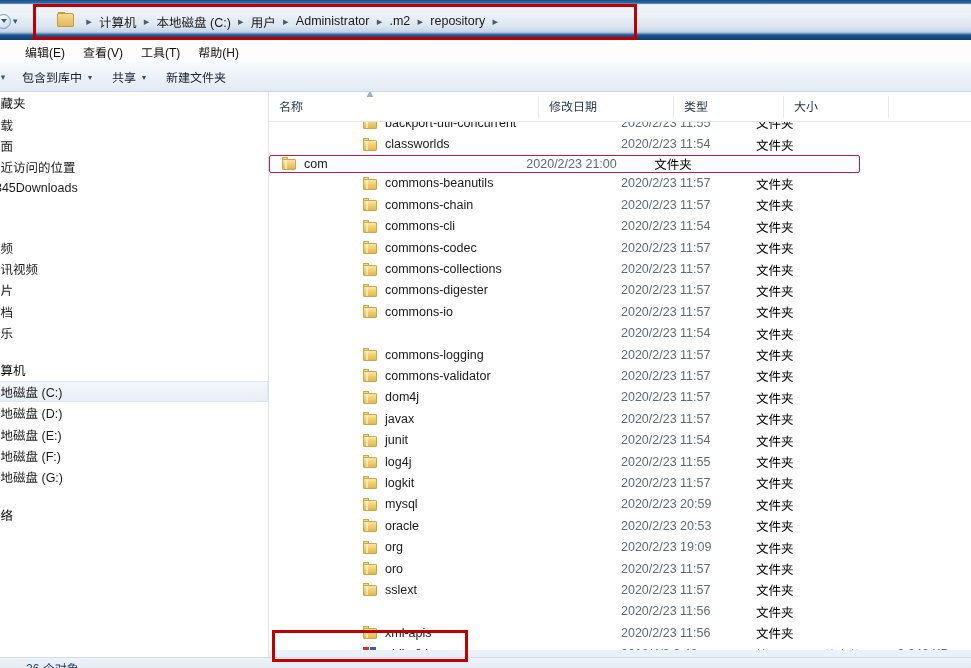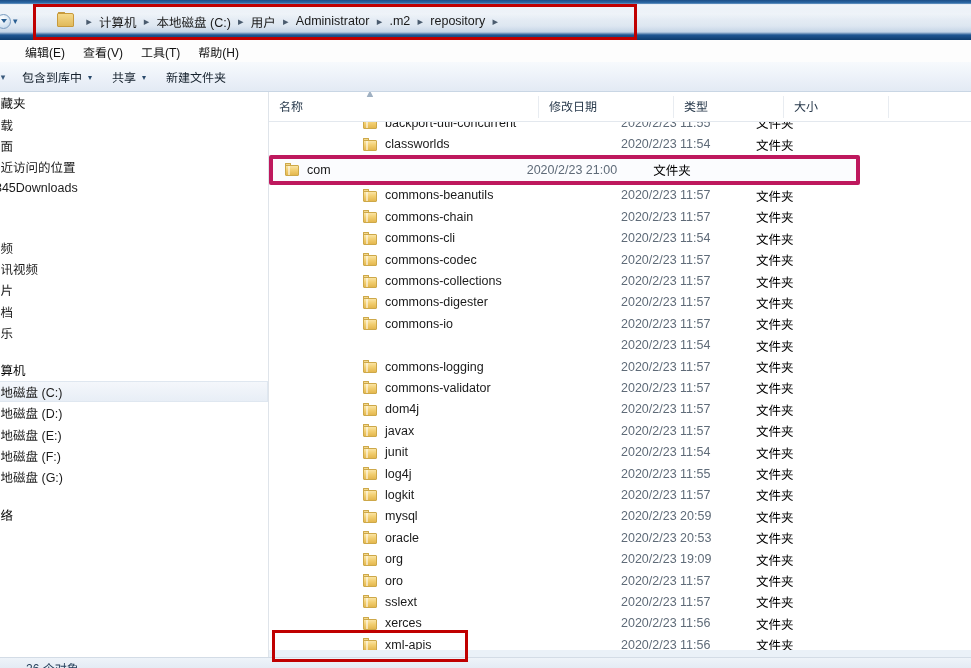--- a/index.html
+++ b/index.html
@@ -286,24 +286,24 @@
     display: flex;
     align-items: center;
     font-size: 12.5px;
     color: #1a1a1a;
     white-space: nowrap;
     cursor: default;
     position: relative;
     justify-content: flex-end;
   }
   .frow.selected {
-    border: 4px solid #be185d;
+    border: 1px solid #be185d;
     border-radius: 2px;
     background: #fbfcfe;
-    height: 30px;
+    height: 18px;
     margin-right: 111px;
   }
   .cell-name {
     width: 270px;
     display: flex;
     align-items: center;
     gap: 7px;
     padding-left: 12px;
     overflow: hidden;
   }
@@ -801,28 +801,20 @@
                 <span class="bk"></span>
                 <span class="sh"></span>
               </span>
               <span>sslext</span>
             </div>
             <div class="cell-date">2020/2/23 11:57</div>
             <div class="cell-type">文件夹</div>
             <div class="cell-size"></div>
           </div>
           <div class="frow">
-            <div class="cell-name">
-              <span class="ico-folder">
-                <span class="tb"></span>
-                <span class="bk"></span>
-                <span class="sh"></span>
-              </span>
-              <span>xerces</span>
-            </div>
             <div class="cell-date">2020/2/23 11:56</div>
             <div class="cell-type">文件夹</div>
             <div class="cell-size"></div>
           </div>
           <div class="frow">
             <div class="cell-name">
               <span class="ico-folder">
                 <span class="tb"></span>
                 <span class="bk"></span>
                 <span class="sh"></span>

